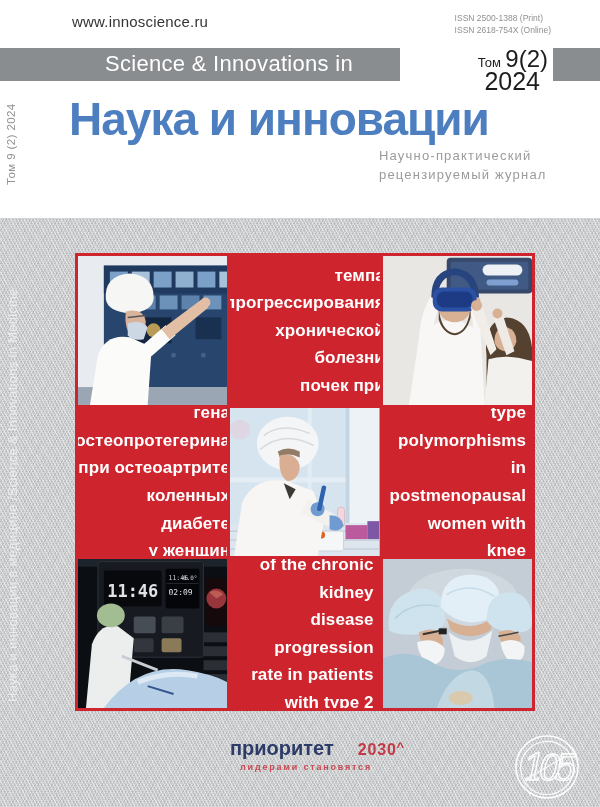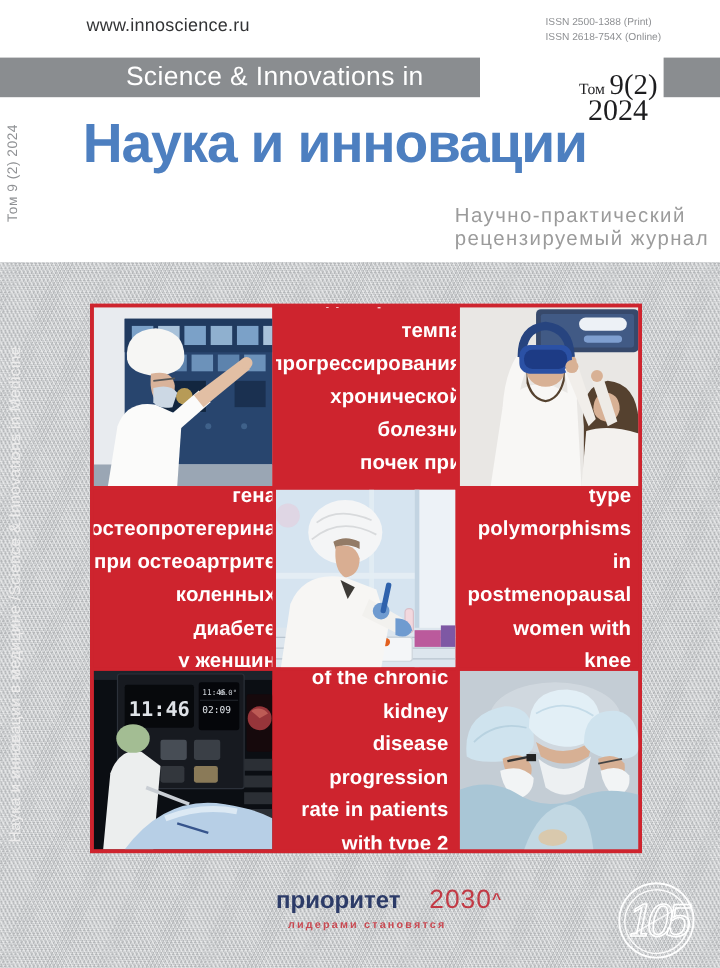--- a/index.html
+++ b/index.html
@@ -12,45 +12,45 @@
       repeating-linear-gradient(-63deg, rgba(120,123,127,0.22) 0 1px, rgba(0,0,0,0) 1px 3px),
       repeating-linear-gradient(0deg, rgba(255,255,255,0.20) 0 1px, rgba(255,255,255,0) 1px 2px);
     background-color:#c6c8ca;
   }
   
   .website { position:absolute; left:72px; top:13px; font-size:15px; color:#333436; letter-spacing:0.2px; }
   .issn { position:absolute; right:49px; top:12px; text-align:left; font-size:8.5px; line-height:12px; color:#8e9093; }
   .band-left { position:absolute; left:0; top:48px; width:400px; height:33px; background:#8a8d90;
     color:#fff; font-size:22px; line-height:32px; text-align:center; padding-left:58px; box-sizing:border-box; letter-spacing:0.3px; }
   .band-right { position:absolute; left:553px; top:48px; width:47px; height:33px; background:#8a8d90; }
-  .volume-box { position:absolute; left:442px; top:58px; width:111px; text-align:right; color:#1d1d1f;font-family:Liberation Serif, serif; }
+  .volume-box { position:absolute; left:442px; top:46px; width:111px; text-align:right; color:#1d1d1f; }
   .vol-line1 { padding-right:5px; line-height:26px; white-space:nowrap; }
   .vol-label { font-size:13px; }
   .vol-num { font-size:24px; }
   .vol-line2 { font-size:25px; padding-right:13px; margin-top:-4px; line-height:19px; }
   
   .title-ru { position:absolute; left:69px; top:92px; font-size:46px; font-weight:bold; color:#4d7fc0; letter-spacing:-1px; white-space:nowrap; }
   .title-serif { position:absolute; left:70px; top:146px; font-family:"Liberation Serif", serif; font-size:42px; color:#161616; letter-spacing:1px; white-space:nowrap; }
-  .subtitle { position:absolute; left:379px; top:170px; font-size:17px; line-height:19px; color:#9b9b9b; letter-spacing:1.2px; white-space:pre-line; }
+  .subtitle { position:absolute; left:379px; top:146px; font-size:13px; line-height:19px; color:#9b9b9b; letter-spacing:1.2px; white-space:pre-line; }
   
   .spine-volume { position:absolute; left:5px; top:95px; height:90px; writing-mode:vertical-rl; transform:rotate(180deg);
     font-size:11.5px; color:#8f9194; letter-spacing:0.4px; }
   .spine-journal { position:absolute; left:5px; top:256px; height:446px; writing-mode:vertical-rl; transform:rotate(180deg);
     font-size:13px; color:#edecec; letter-spacing:0.3px; white-space:nowrap; }
   
   .grid { position:absolute; left:75px; top:253px; width:460px; height:458px; background:#ce242e;
     display:grid; grid-template-columns:repeat(3,1fr); grid-template-rows:repeat(3,1fr); gap:3px; padding:3px; box-sizing:border-box; }
   .cell { position:relative; overflow:hidden; }
   .text-cell { background:#ce242e; display:flex; align-items:center; justify-content:center; }
   .cell-text { color:#ffffff; font-size:17px; font-weight:bold; line-height:1.62; text-align:right; white-space:pre-line; letter-spacing:0.1px; padding:0 6px; }
   .photo-cell svg { display:block; width:100%; height:100%; }
   
   .priority { position:absolute; left:230px; top:737px; width:152px; text-align:center; white-space:nowrap; }
   .priority-word { font-size:20px; font-weight:bold; color:#2c3b68; }
-  .priority-year { font-size:22px; font-weight:normal; color:#c23a45; letter-spacing:0.8px;padding-left:24px; }
+  .priority-year { font-size:16px; font-weight:bold; color:#c23a45; letter-spacing:0.8px;padding-left:24px; }
   .priority-caret { font-size:13px; font-weight:bold; color:#c23a45; vertical-align:4px; }
   .priority-tagline { margin-top:2px; font-size:9px; font-weight:bold; color:#c84a52; letter-spacing:1.8px; }
   .anniv { position:absolute; left:514px; top:734px; width:66px; height:66px; }
 </style>
 </head>
 <body>
 
 <div class="page">
 
   <div class="website">www.innoscience.ru</div>

